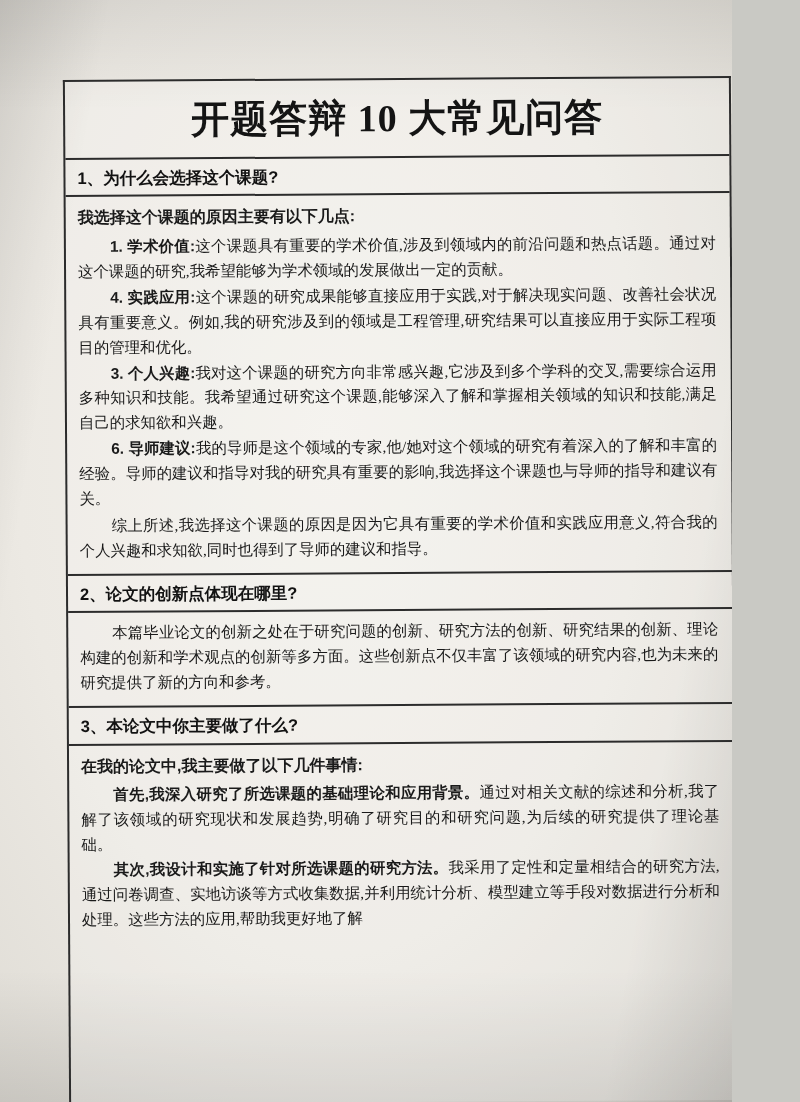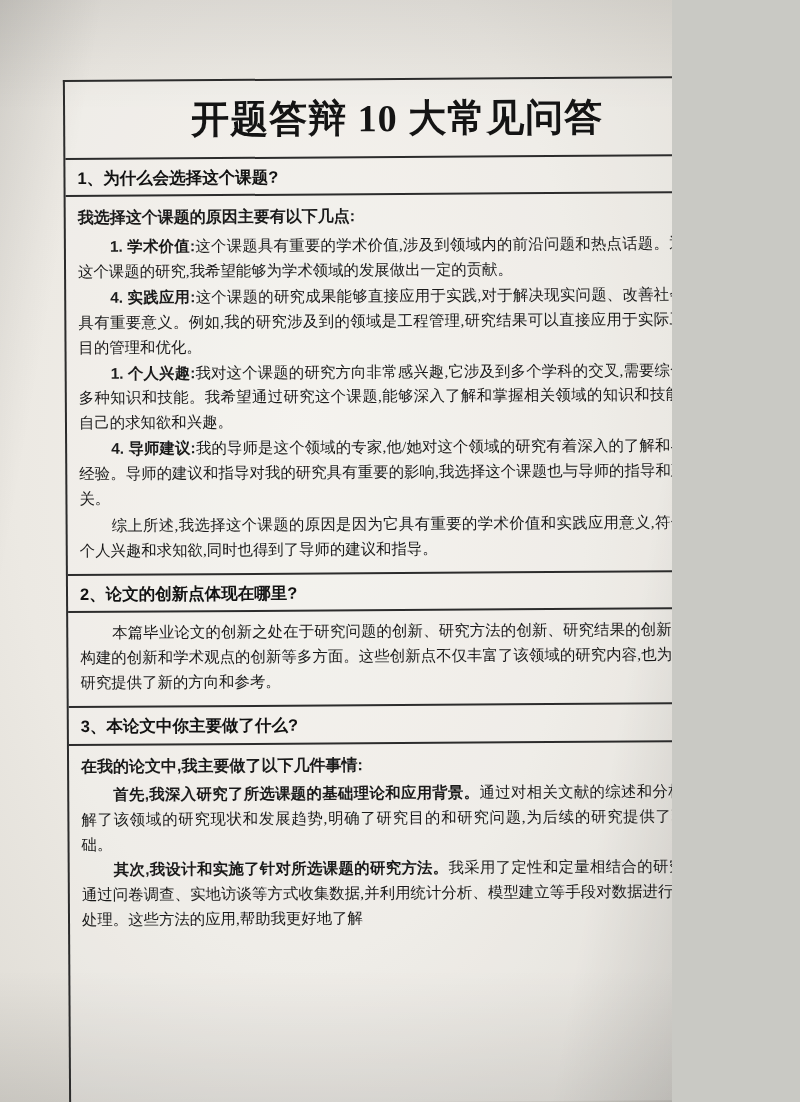--- a/index.html
+++ b/index.html
@@ -10,21 +10,21 @@
   body {
     width: 800px;
     height: 1102px;
     overflow: hidden;
     font-family: "Liberation Serif", serif;
   }
 
   
   .page-photo {
     position: relative;
-    width: 672px;
+    width: 732px;
     height: 1102px;
     background:
       radial-gradient(ellipse at 45% 40%, #f3f1ec 0%, #ece9e3 55%, #dcd9d2 100%);
     overflow: hidden;
   }
   
   .paper-shade {
     position: absolute;
     inset: 0;
     background:
@@ -123,22 +123,22 @@
   <div class="doc-frame">
 
     <div class="doc-title">开题答辩 10 大常见问答</div>
 
     <div class="qa-section">
       <div class="q-head">1、为什么会选择这个课题?</div>
       <div class="a-body">
         <p class="a-lead">我选择这个课题的原因主要有以下几点:</p>
         <p class="a-item"><span class="lbl">1. 学术价值:</span><span>这个课题具有重要的学术价值,涉及到领域内的前沿问题和热点话题。通过对这个课题的研究,我希望能够为学术领域的发展做出一定的贡献。</span></p>
         <p class="a-item"><span class="lbl">4. 实践应用:</span><span>这个课题的研究成果能够直接应用于实践,对于解决现实问题、改善社会状况具有重要意义。例如,我的研究涉及到的领域是工程管理,研究结果可以直接应用于实际工程项目的管理和优化。</span></p>
-        <p class="a-item"><span class="lbl">1. 个人兴趣:</span><span>我对这个课题的研究方向非常感兴趣,它涉及到多个学科的交叉,需要综合运用多种知识和技能。我希望通过研究这个课题,能够深入了解和掌握相关领域的知识和技能,满足自己的求知欲和兴趣。</span></p>
-        <p class="a-item"><span class="lbl">4. 导师建议:</span><span>我的导师是这个领域的专家,他/她对这个领域的研究有着深入的了解和丰富的经验。导师的建议和指导对我的研究具有重要的影响,我选择这个课题也与导师的指导和建议有关。</span></p>
+        <p class="a-item"><span class="lbl">3. 个人兴趣:</span><span>我对这个课题的研究方向非常感兴趣,它涉及到多个学科的交叉,需要综合运用多种知识和技能。我希望通过研究这个课题,能够深入了解和掌握相关领域的知识和技能,满足自己的求知欲和兴趣。</span></p>
+        <p class="a-item"><span class="lbl">6. 导师建议:</span><span>我的导师是这个领域的专家,他/她对这个领域的研究有着深入的了解和丰富的经验。导师的建议和指导对我的研究具有重要的影响,我选择这个课题也与导师的指导和建议有关。</span></p>
         <p class="a-para tight">综上所述,我选择这个课题的原因是因为它具有重要的学术价值和实践应用意义,符合我的个人兴趣和求知欲,同时也得到了导师的建议和指导。</p>
       </div>
     </div>
 
     <div class="qa-section">
       <div class="q-head">2、论文的创新点体现在哪里?</div>
       <div class="a-body">
         <p class="a-para">本篇毕业论文的创新之处在于研究问题的创新、研究方法的创新、研究结果的创新、理论构建的创新和学术观点的创新等多方面。这些创新点不仅丰富了该领域的研究内容,也为未来的研究提供了新的方向和参考。</p>
       </div>
     </div>

